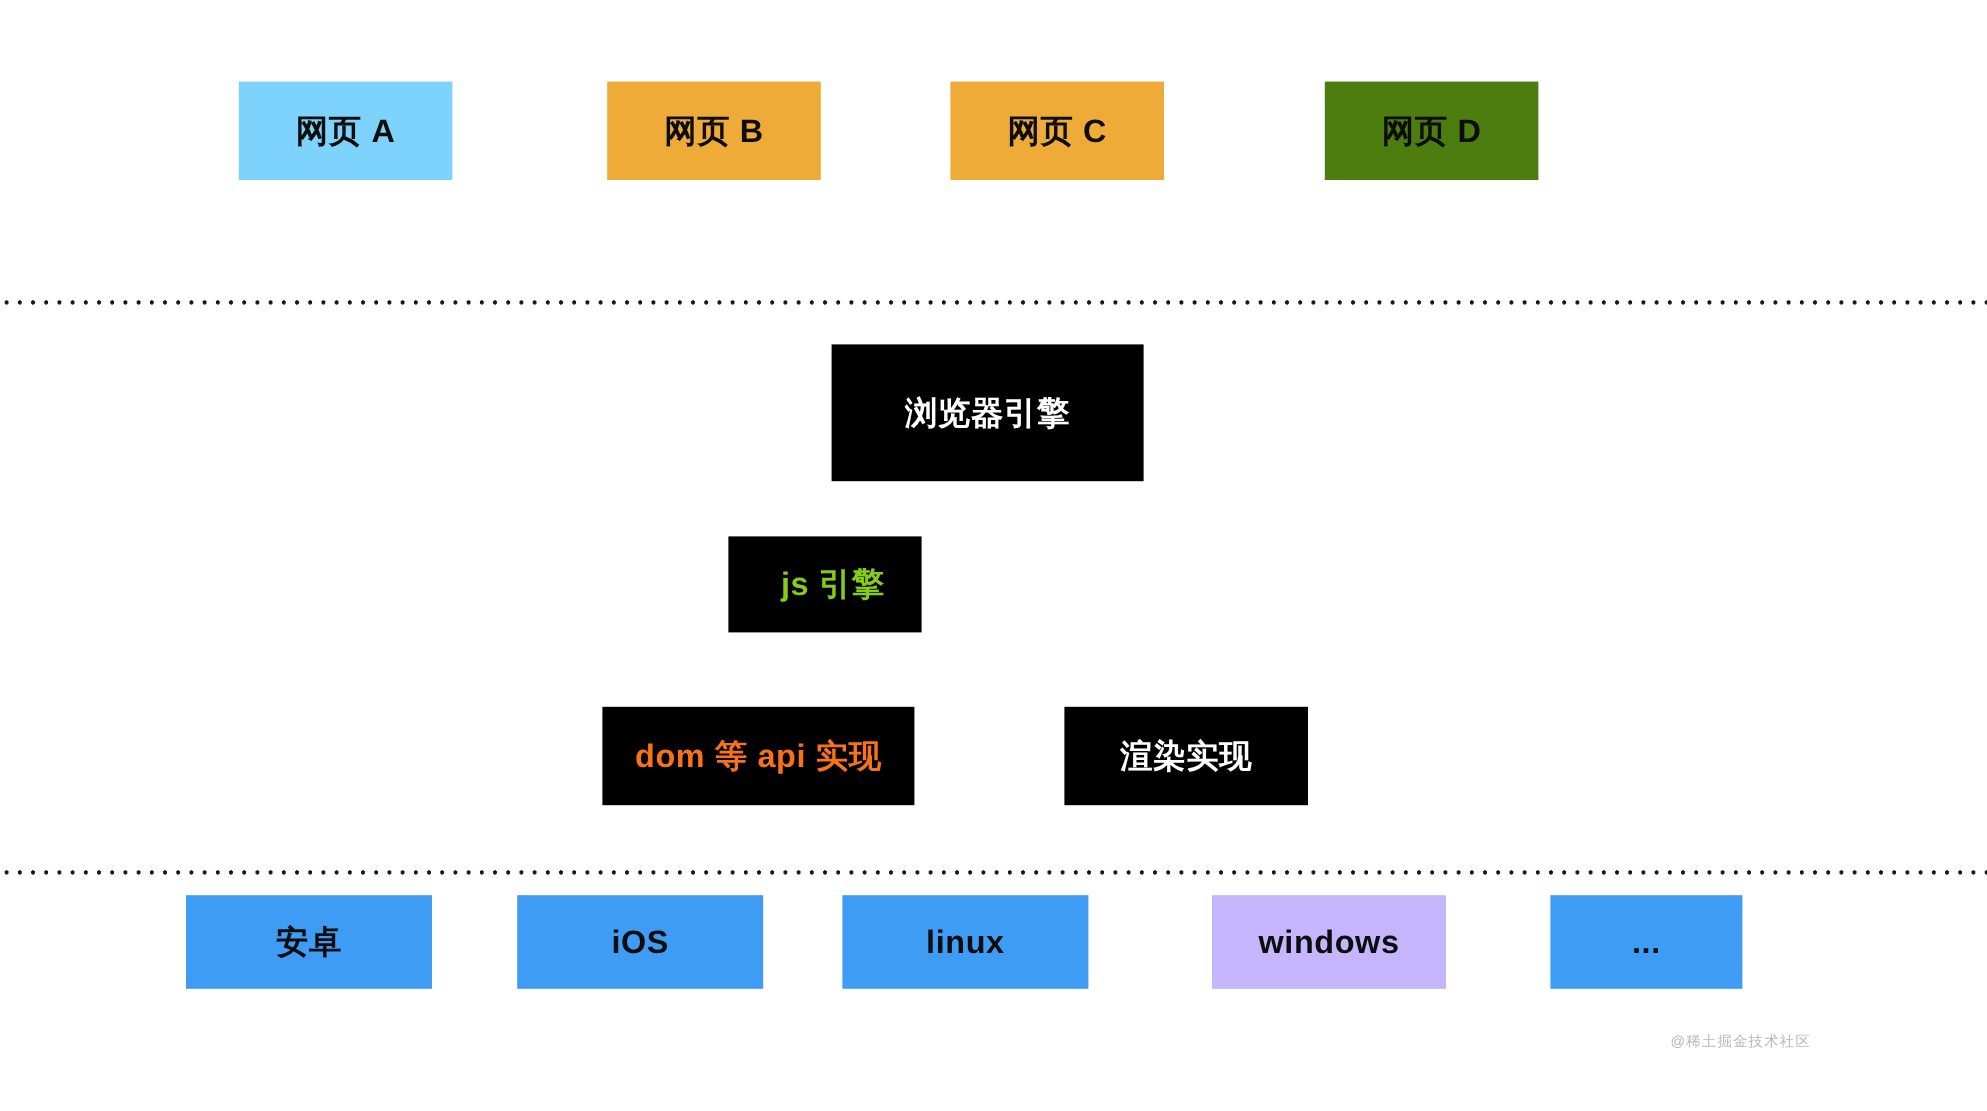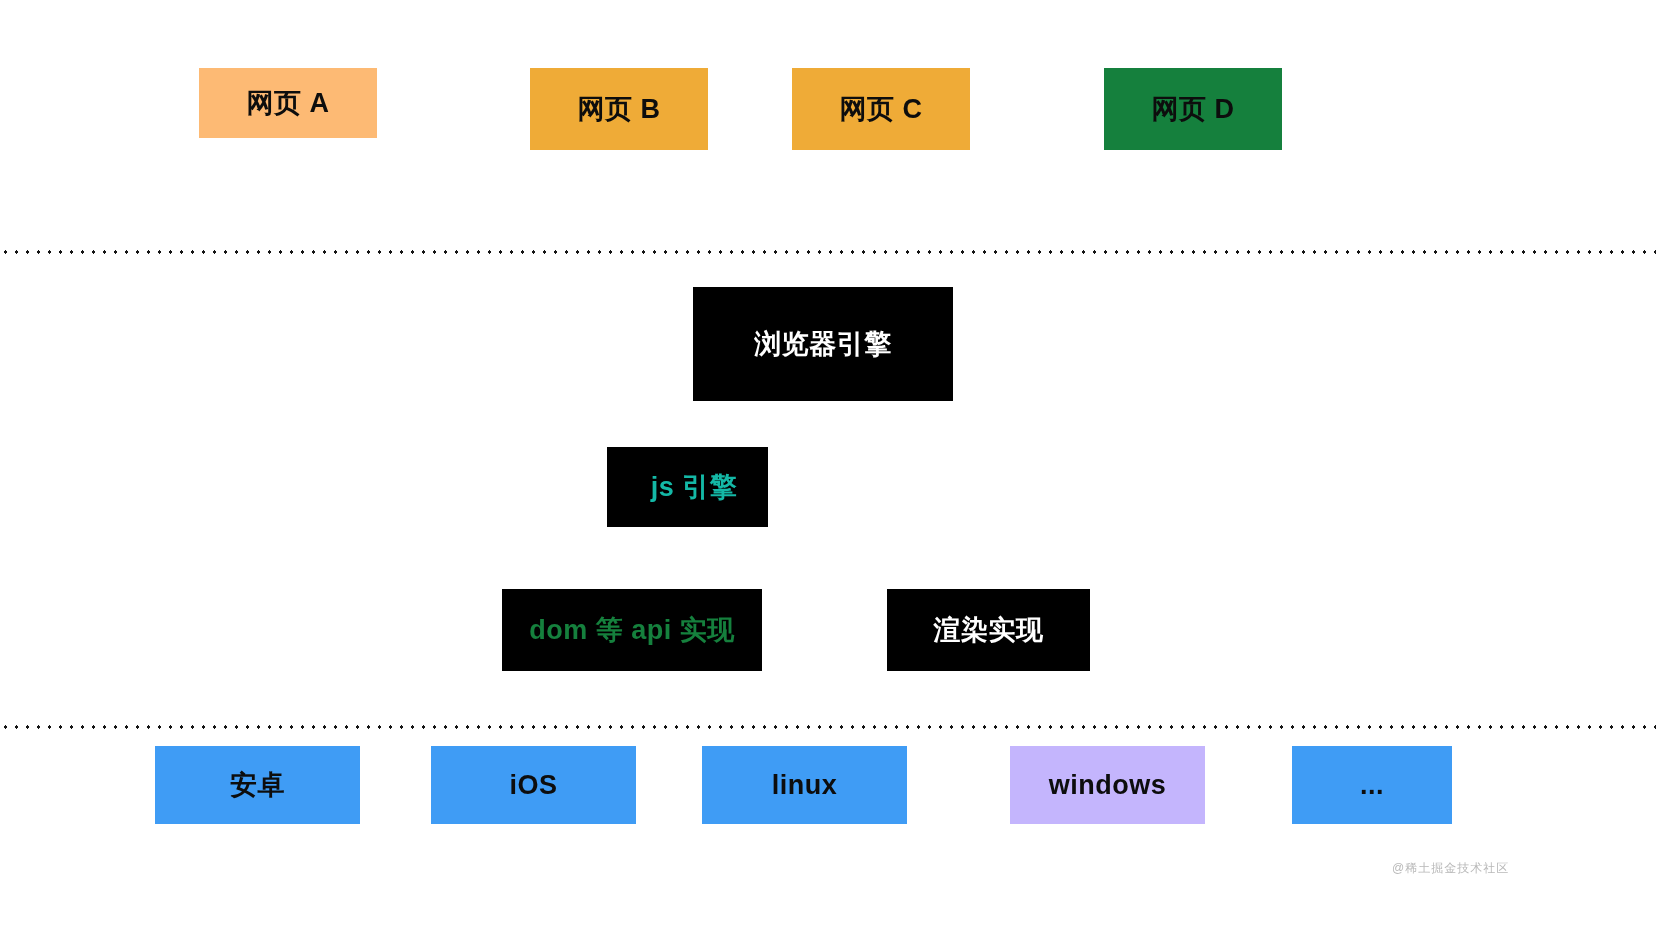--- a/index.html
+++ b/index.html
@@ -61,42 +61,42 @@
     font-weight: normal;
     letter-spacing: 1px;
     white-space: nowrap;
   }
 </style>
 </head>
 <body>
 
 <div id="canvas">
 
-  <div class="box box-page" style="left: 199px; top: 68px; width: 178px; height: 70px; background: #fdba74; text-align: center;">
+  <div class="box box-page" style="left: 199px; top: 68px; width: 178px; height: 82px; background: #7dd3fc; text-align: center;">
     <span>网页 A</span>
   </div>
-  <div class="box box-page" style="left: 530px; top: 68px; width: 178px; height: 82px; background: rgb(239, 171, 55);">
+  <div class="box box-page" style="left: 506px; top: 68px; width: 178px; height: 82px; background: rgb(239, 171, 55);">
     <span>网页 B</span>
   </div>
   <div class="box box-page" style="left: 792px; top: 68px; width: 178px; height: 82px; background: rgb(239, 171, 55);">
     <span>网页 C</span>
   </div>
-  <div class="box box-page" style="left: 1104px; top: 68px; width: 178px; height: 82px; background: #15803d;">
+  <div class="box box-page" style="left: 1104px; top: 68px; width: 178px; height: 82px; background: #4d7c0f;">
     <span>网页 D</span>
   </div>
 
   <div class="divider" style="top: 250px;"></div>
 
   <div class="box box-engine" style="left: 693px; top: 287px; width: 260px; height: 114px; background: rgb(0, 0, 0); color: rgb(255, 255, 255);">
     <span>浏览器引擎</span>
   </div>
-  <div class="box box-engine" style="left: 607px; top: 447px; width: 161px; height: 80px; background: rgb(0, 0, 0); color: #14b8a6; padding-left: 13px;">
+  <div class="box box-engine" style="left: 607px; top: 447px; width: 161px; height: 80px; background: rgb(0, 0, 0); color: #84cc16; padding-left: 13px;">
     <span>js 引擎</span>
   </div>
-  <div class="box box-engine" style="left: 502px; top: 589px; width: 260px; height: 82px; background: rgb(0, 0, 0); color: #15803d;">
+  <div class="box box-engine" style="left: 502px; top: 589px; width: 260px; height: 82px; background: rgb(0, 0, 0); color: #f97316;">
     <span>dom 等 api 实现</span>
   </div>
   <div class="box box-engine" style="left: 887px; top: 589px; width: 203px; height: 82px; background: rgb(0, 0, 0); color: rgb(255, 255, 255);">
     <span>渲染实现</span>
   </div>
 
   <div class="divider" style="top: 725px;"></div>
 
   <div class="box box-os" style="left: 155px; top: 746px; width: 205px; height: 78px; background: rgb(63, 156, 245);">
     <span>安卓</span>

